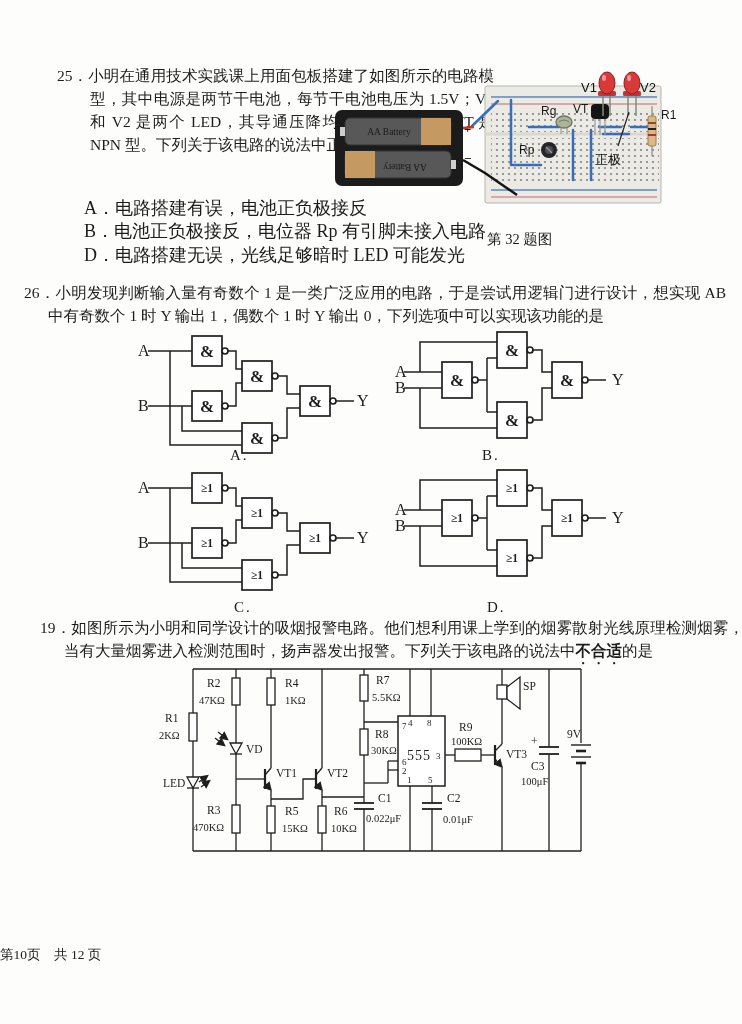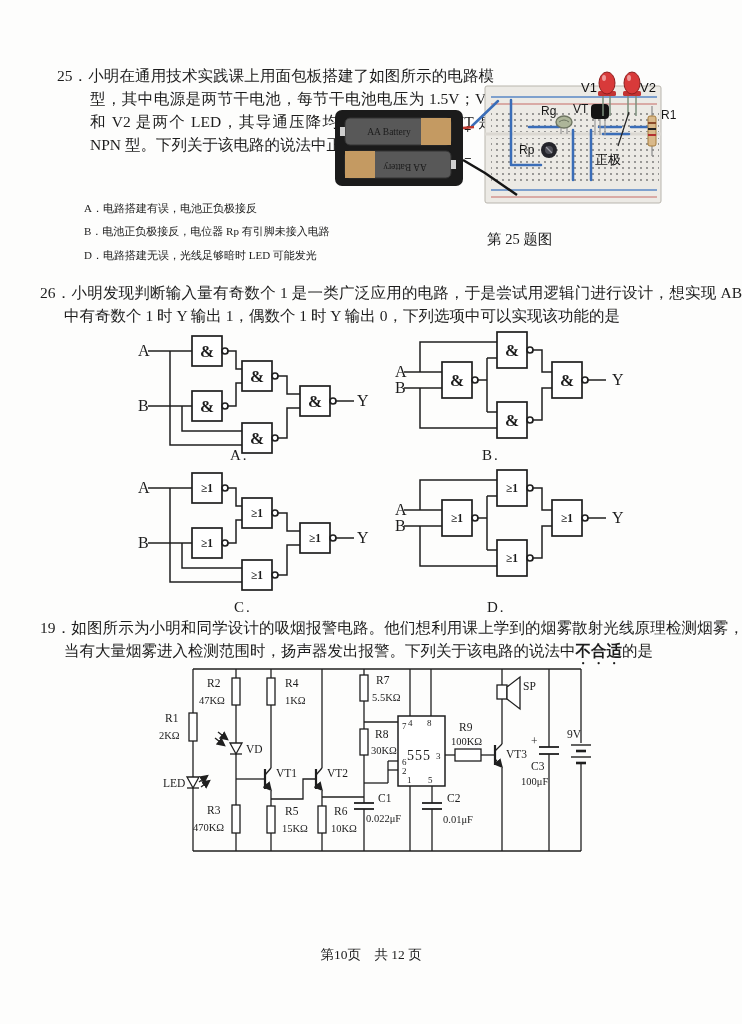--- a/index.html
+++ b/index.html
@@ -3,24 +3,24 @@
 <meta charset="utf-8">
 <style>
   html,body{margin:0;padding:0;background:#e9e9e9;}
   .page{position:relative;width:742px;height:1024px;background:#fdfdfc;margin:0 auto;
         font-family:"Liberation Serif",serif;color:#1c1c1c;overflow:hidden;
         border-right:2px solid #c9c9c9;}
   .abs{position:absolute;}
   .para{position:absolute;font-size:15.5px;line-height:23px;text-align:justify;}
   .hang18{text-indent:-33px;padding-left:33px;}
   .hang24{text-indent:-24px;padding-left:24px;}
-  .opts{position:absolute;font-size:11px;}
+  .opts{position:absolute;font-size:18px;}
   .opts div{line-height:23.3px;white-space:nowrap;}
   .opts27 div{line-height:24.2px;}
-  .footer{position:absolute;left:0;top:946px;width:100%;text-align:center;font-size:13.5px;}
+  .footer{position:absolute;left:0;top:946px;width:100%;font-size:13.5px;}
   .diaglabel{position:absolute;font-size:15px;letter-spacing:2px;}
   .caption{position:absolute;font-size:14.5px;}
   .emph{-webkit-text-emphasis:filled dot;text-emphasis:filled dot;
         -webkit-text-emphasis-position:under left;text-emphasis-position:under left;font-weight:bold;}
   
   svg text{font-family:"Liberation Serif",serif;fill:#1c1c1c;}
   .w{fill:none;stroke:#1f1f1f;stroke-width:1.3px;}
   .w2{fill:none;stroke:#1f1f1f;stroke-width:2.2px;}
   .gw{fill:none;stroke:#1f1f1f;stroke-width:1.5px;}
   .comp{fill:#ffffff;stroke:#1f1f1f;stroke-width:1.3px;}
@@ -136,23 +136,23 @@
     <line x1="285" y1="76" x2="296" y2="42" stroke="#222" stroke-width="1.2"></line>
 
     <text class="bb-big" x="248" y="22">V1</text>
     <text class="bb-big" x="307" y="22">V2</text>
     <text class="bb-lbl" x="208" y="45">Rg</text>
     <text class="bb-lbl" x="240" y="43">VT</text>
     <text class="bb-lbl" x="186" y="84">Rp</text>
     <text class="bb-lbl" x="328" y="49">R1</text>
     <text class="bb-big" x="262" y="94">正极</text>
   </svg>
-  <div class="caption" style="left:487px;top:230px">第 25 题图</div>
-
-  <div class="para hang24" style="left:40px;top:281px;width:678px"><span>26．</span><span>小明发现判断输入量有奇数个 1 是一类广泛应用的电路，于是尝试用逻辑门进行设计，想实现 AB 中有奇数个 1 时 Y 输出 1，偶数个 1 时 Y 输出 0，下列选项中可以实现该功能的是</span></div>
+  <div class="caption" style="left:487px;top:230px">第 32 题图</div>
+
+  <div class="para hang24" style="left:24px;top:281px;width:678px"><span>26．</span><span>小明发现判断输入量有奇数个 1 是一类广泛应用的电路，于是尝试用逻辑门进行设计，想实现 AB 中有奇数个 1 时 Y 输出 1，偶数个 1 时 Y 输出 0，下列选项中可以实现该功能的是</span></div>
 
   <svg class="abs" style="left:130px;top:331px" width="240" height="132" viewBox="0 0 240 132">
     <g class="gw">
       <path d="M18,20 H62"></path>
         <path d="M40,20 V114 H112"></path>
       <path d="M18,75 H62"></path>
         <path d="M52,75 V100 H112"></path>
       <path d="M98,20 H106 V38 H112"></path>
         <path d="M98,75 H106 V52 H112"></path>
       <path d="M148,45 H157 V63 H170"></path>

